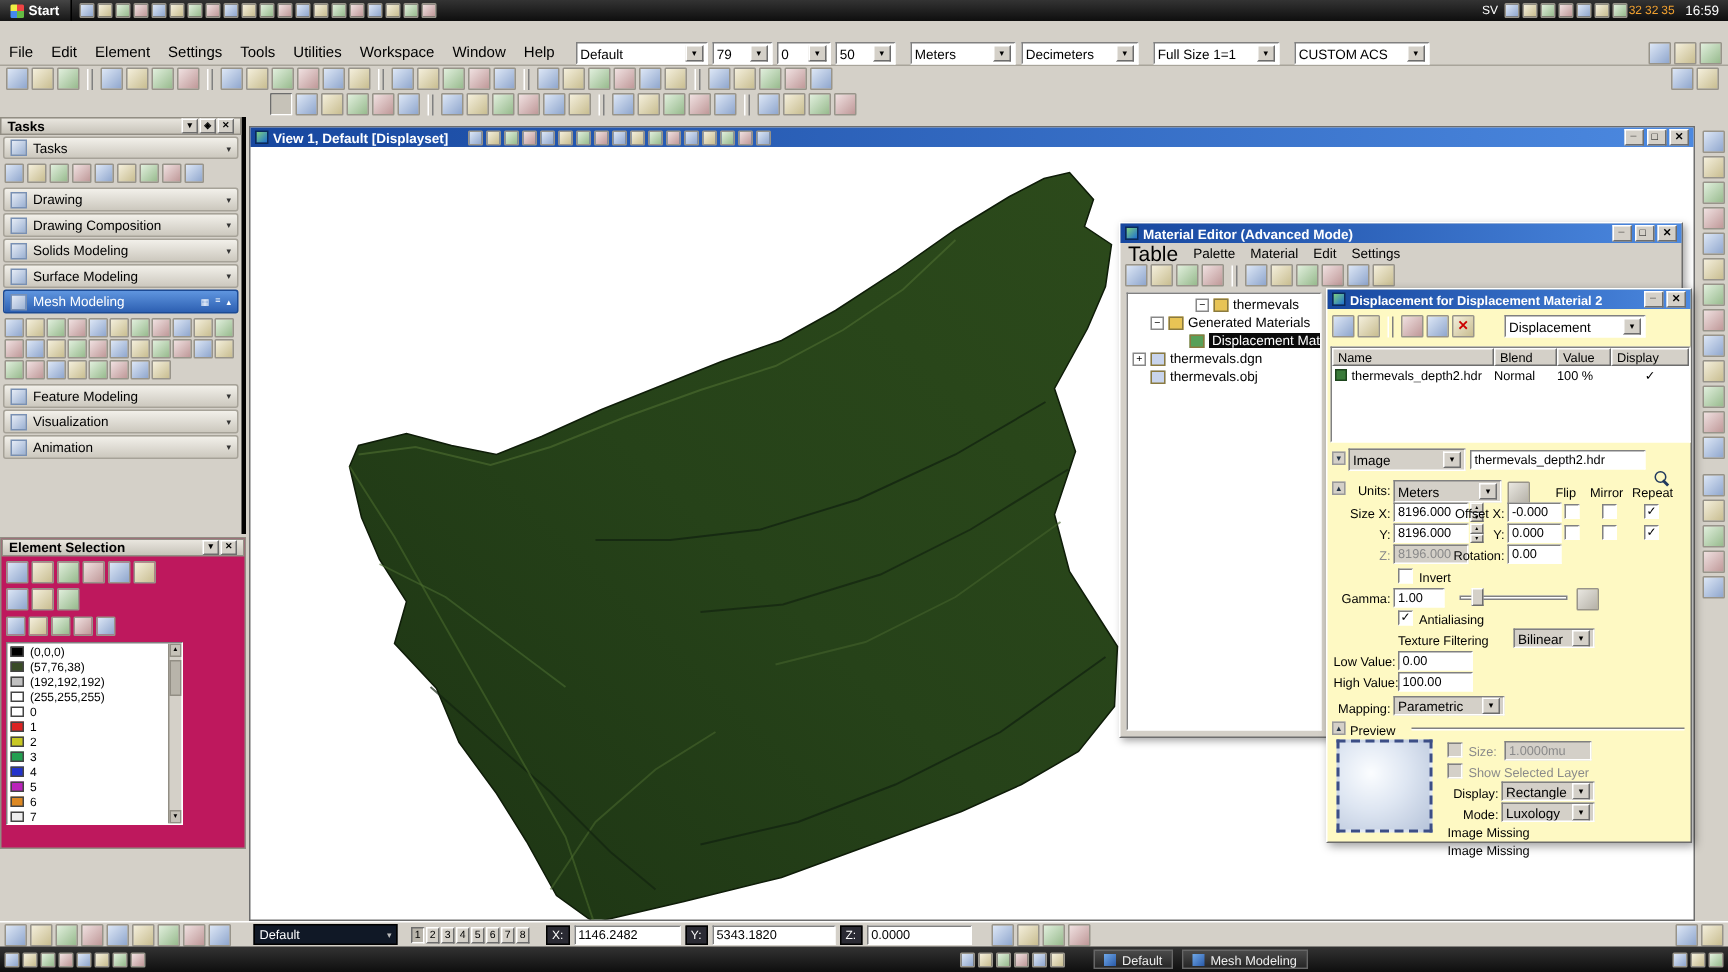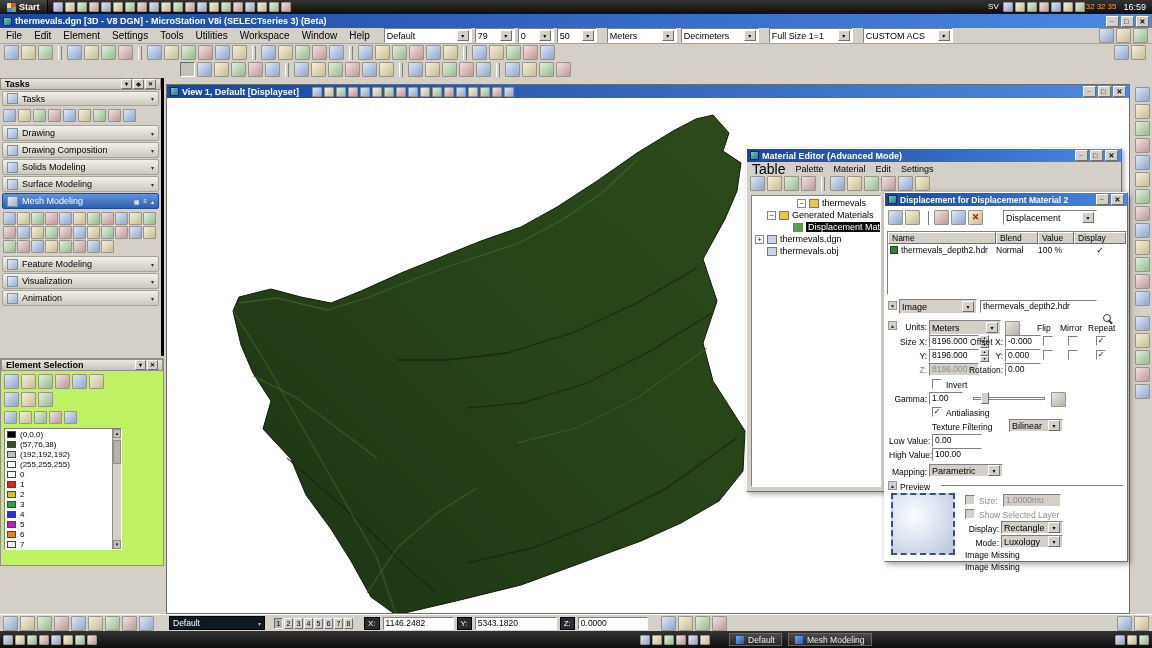--- a/index.html
+++ b/index.html
@@ -132,29 +132,20 @@
           <div class="ico"></div>
           <div class="ico"></div>
         </div>
       <span class="traynum">32</span>
       <span class="traynum">32</span>
       <span class="traynum">35</span>
       <span class="clock">16:59</span>
     </div>
   </div>
 
-  <div class="abs tbar" style="left:0;top:14px;width:1152px;height:14px">
-    <span class="appico"></span>
-    <span>thermevals.dgn [3D - V8 DGN] - MicroStation V8i (SELECTseries 3) (Beta)</span>
-    <span style="margin-left:auto;display:flex;gap:2px">
-      <span class="winbtn wb-min"></span>
-      <span class="winbtn wb-max"></span>
-      <span class="winbtn wb-close"></span>
-    </span>
-  </div>
 
   <div class="abs" style="left:0;top:28px;width:1152px;height:16px;background:#d4d0c8;border-bottom:1px solid #a8a49a;display:flex;align-items:center">
     <div style="display:flex;align-items:center">
 
     <span class="menu-item">File</span>
         <span class="menu-item">Edit</span>
         <span class="menu-item">Element</span>
         <span class="menu-item">Settings</span>
         <span class="menu-item">Tools</span>
         <span class="menu-item">Utilities</span>
@@ -394,21 +385,21 @@
         </div>
 
         <div class="task-row">
           <span class="tsk-ico"></span>
           <span>Animation</span>
           <span class="chev">▾</span>
         </div>
       </div>
   </div>
 
-  <div class="abs" style="left:0;top:358px;width:164px;height:208px;background:#bef264;border:1px solid #928e84">
+  <div class="abs" style="left:0;top:358px;width:164px;height:208px;background:#be185d;border:1px solid #928e84">
     <div class="panel-title" style="height:12px">
       <span>Element Selection</span>
       <span style="margin-left:auto;display:flex;gap:1px">
         <span class="ptbtn">▾</span>
         <span class="ptbtn">✕</span>
       </span>
     </div>
     <div class="icostrip" style="padding:3px 3px 1px">
         <div class="ico"></div>
         <div class="ico"></div>
@@ -646,21 +637,21 @@
 
           <div class="tree-row" style="padding-left: 2px;">
             <span class="texp"></span>
             <span class="tico" style="background: rgb(200, 212, 236);"></span>
             <span class="tlabel">thermevals.obj</span>
           </div>
         </div>
     </div>
   </div>
 
-  <div class="abs raised" style="left:884px;top:192px;width:244px;height:370px;background:#ffffff;box-shadow:2px 2px 6px rgba(0,0,0,.4)">
+  <div class="abs raised" style="left:884px;top:192px;width:244px;height:370px;background:#fef9c3;box-shadow:2px 2px 6px rgba(0,0,0,.4)">
     <div class="tbar" style="height:13px">
       <span class="appico"></span>
       <span style="font-size:8.5px">Displacement for Displacement Material 2</span>
       <span style="margin-left:auto;display:flex;gap:2px">
         <span class="winbtn wb-min"></span>
         <span class="winbtn wb-close"></span>
       </span>
     </div>
     
     <div class="icostrip" style="position:absolute;left:3px;top:16px;height:17px">

